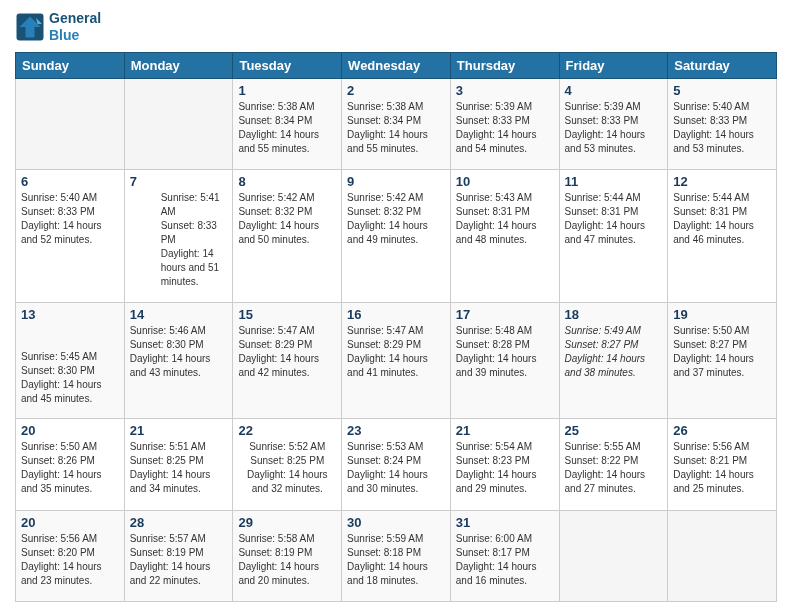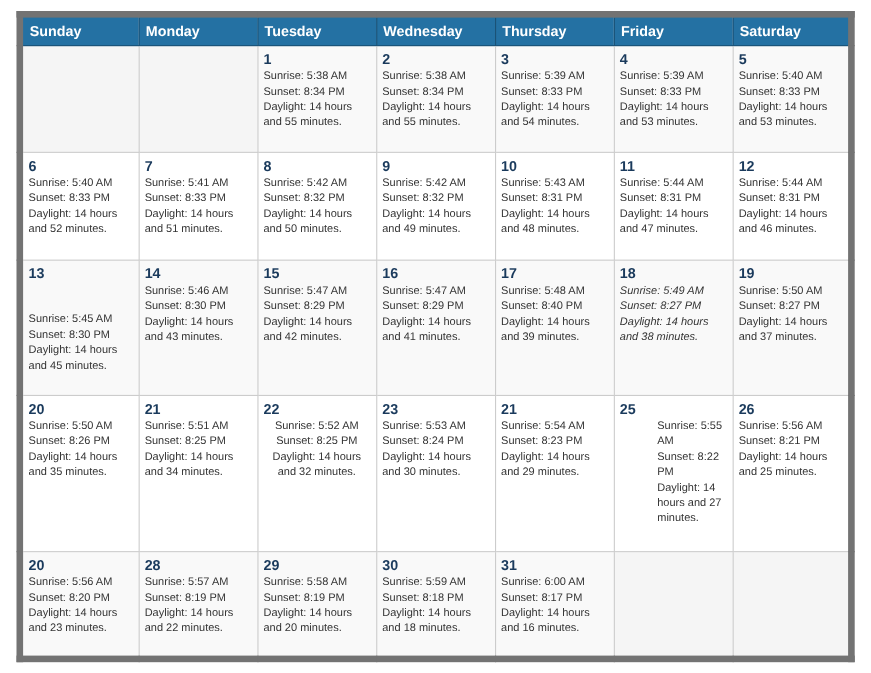--- a/index.html
+++ b/index.html
@@ -50,21 +50,21 @@
       font-weight: bold;
       line-height: 1.1;
     }
     .subtitle {
       font-size: 14px;
       color: #555;
       margin-top: 2px;
     }
     .calendar {
       flex: 1;
-      border: 6px solid #737373;
+      border: 1px solid #737373;
       border-collapse: collapse;
       width: 100%;
       table-layout: fixed;
     }
     .calendar thead tr th {
       background-color: #2471a3;
       color: #fff;
       text-align: left;
       padding: 5px 6px;
       font-size: 13px;
@@ -95,20 +95,37 @@
       line-height: 1.4;
     }
     .empty-cell {
       background: #f5f5f5 !important;
     }
   </style>
 </head>
 <body>
 
 <div class="page">
+  <div class="header">
+    <div class="logo">
+      <svg class="logo-icon" viewBox="0 0 40 40">
+        <rect x="2" y="2" width="36" height="36" rx="4" fill="#1a5276"></rect>
+        <polygon points="20,6 34,20 26,20 26,34 14,34 14,20 6,20" fill="#2980b9"></polygon>
+        <polygon points="28,8 36,16 30,16" fill="#5dade2"></polygon>
+      </svg>
+      <div class="logo-text">
+        <div>General</div>
+        <div><span>Blue</span></div>
+      </div>
+    </div>
+    <div class="title-block">
+      <div class="main-title"></div>
+      <div class="subtitle"></div>
+    </div>
+  </div>
 
   <table class="calendar">
     <thead>
       <tr>
       <th>Sunday</th>
           <th>Monday</th>
           <th>Tuesday</th>
           <th>Wednesday</th>
           <th>Thursday</th>
           <th>Friday</th>
@@ -152,21 +169,21 @@
         </tr>
         <tr>
           <td>
             <div class="day-num">6</div>
             <div class="day-detail" style="white-space: pre-line;">Sunrise: 5:40 AM
 Sunset: 8:33 PM
 Daylight: 14 hours and 52 minutes.</div>
           </td>
           <td>
             <div class="day-num">7</div>
-            <div class="day-detail" style="white-space: pre-line;">Sunrise: 5:41 AM
+            <div class="day-detail" style="white-space: pre-line; margin-left: 31px;">Sunrise: 5:41 AM
 Sunset: 8:33 PM
 Daylight: 14 hours and 51 minutes.</div>
           </td>
           <td>
             <div class="day-num">8</div>
             <div class="day-detail" style="white-space: pre-line;">Sunrise: 5:42 AM
 Sunset: 8:32 PM
 Daylight: 14 hours and 50 minutes.</div>
           </td>
           <td>
@@ -215,21 +232,21 @@
           </td>
           <td>
             <div class="day-num">16</div>
             <div class="day-detail" style="white-space: pre-line;">Sunrise: 5:47 AM
 Sunset: 8:29 PM
 Daylight: 14 hours and 41 minutes.</div>
           </td>
           <td>
             <div class="day-num">17</div>
             <div class="day-detail" style="white-space: pre-line;">Sunrise: 5:48 AM
-Sunset: 8:40 PM
+Sunset: 8:28 PM
 Daylight: 14 hours and 39 minutes.</div>
           </td>
           <td>
             <div class="day-num">18</div>
             <div class="day-detail" style="white-space: pre-line; font-style: italic;">Sunrise: 5:49 AM
 Sunset: 8:27 PM
 Daylight: 14 hours and 38 minutes.</div>
           </td>
           <td>
             <div class="day-num">19</div>
@@ -264,21 +281,21 @@
 Daylight: 14 hours and 30 minutes.</div>
           </td>
           <td>
             <div class="day-num">21</div>
             <div class="day-detail" style="white-space: pre-line;">Sunrise: 5:54 AM
 Sunset: 8:23 PM
 Daylight: 14 hours and 29 minutes.</div>
           </td>
           <td>
             <div class="day-num">25</div>
-            <div class="day-detail" style="white-space: pre-line; margin-left: 34px;">Sunrise: 5:55 AM
+            <div class="day-detail" style="white-space: pre-line;">Sunrise: 5:55 AM
 Sunset: 8:22 PM
 Daylight: 14 hours and 27 minutes.</div>
           </td>
           <td>
             <div class="day-num">26</div>
             <div class="day-detail" style="white-space: pre-line;">Sunrise: 5:56 AM
 Sunset: 8:21 PM
 Daylight: 14 hours and 25 minutes.</div>
           </td>
         </tr>

